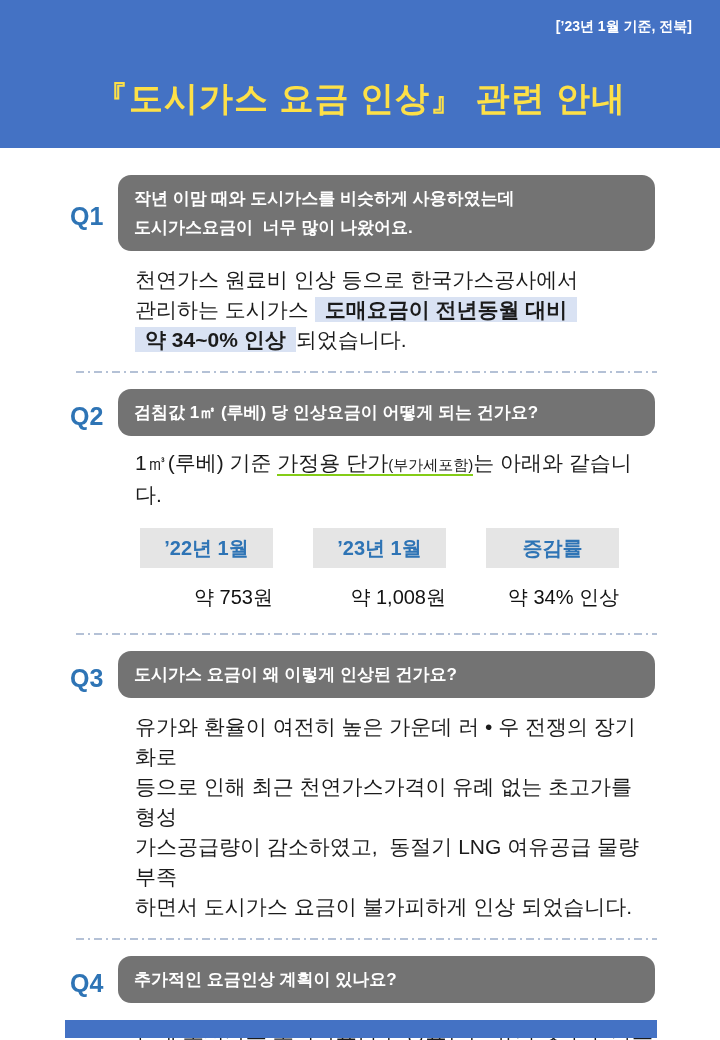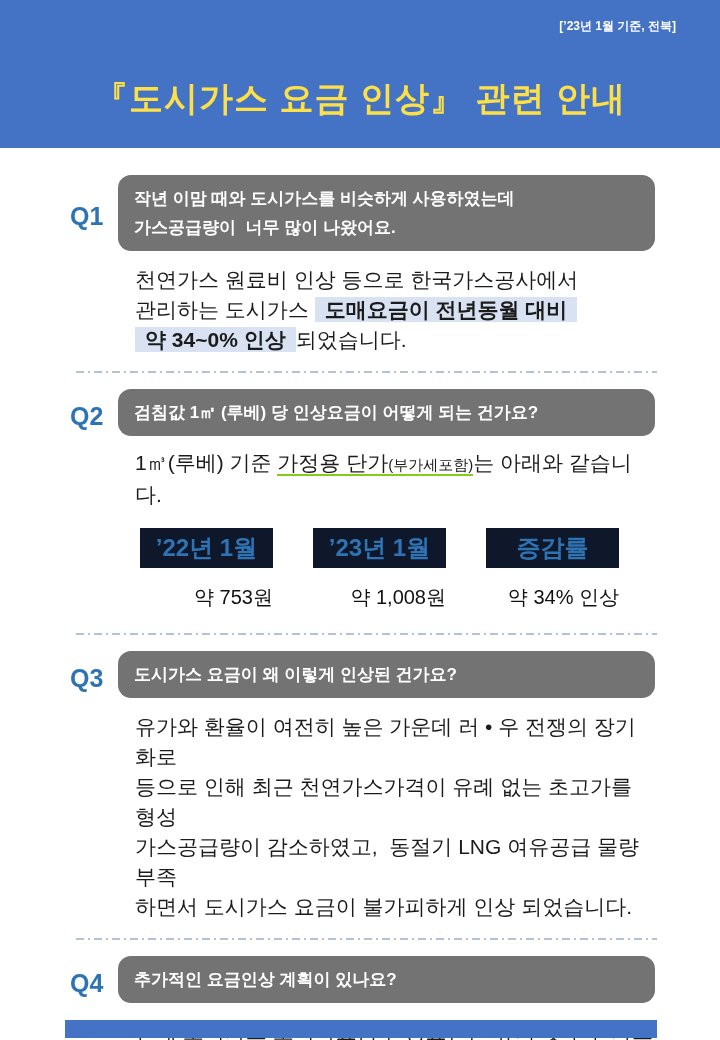--- a/index.html
+++ b/index.html
@@ -10,22 +10,22 @@
     color:#1b1b1b;
   }
   .page{width:720px;height:1040px;position:relative;}
 
   
   .banner{
     position:relative;width:720px;height:148px;background:#4472C4;
     box-sizing:border-box;
   }
   .banner-tag{
-    position:absolute;top:18px;right:44px;
-    color:#ffffff;font-weight:bold;font-size:12px;letter-spacing:0px;padding-left:24px;
+    position:absolute;top:18px;right:28px;
+    color:#ffffff;font-weight:bold;font-size:14px;letter-spacing:0px;padding-left:24px;
   }
   .banner-title{
     position:absolute;left:0;right:0;top:76px;margin:0;
     text-align:center;color:#fde047;font-weight:bold;font-size:34px;
     letter-spacing:1px;
   }
 
   
   .q-row{display:flex;align-items:center;margin-left:70px;margin-right:65px;margin-top:12px;}
   .q-label{
@@ -55,22 +55,22 @@
       #b4c1d6 12px,#b4c1d6 14px,transparent 14px,transparent 18px);
   }
 
   
   .rate-table{
     display:flex;justify-content:flex-start;gap:40px;
     margin:18px 0 4px 140px;
   }
   .rate-col{width:133px;text-align:center;}
   .rate-header{
-    height:40px;line-height:40px;background:#0f172a;
-    color:#2E74B5;font-weight:bold;font-size:24px;
+    height:40px;line-height:40px;background:#e5e5e5;
+    color:#2E74B5;font-weight:bold;font-size:20px;
   }
   .rate-value{margin-top:16px;font-size:20px;color:#111111;text-align:right;}
 
   
   .footer-bar{
     position:absolute;left:65px;top:1020px;width:592px;height:18px;
     background:#4472C4;
   }
 </style>
 </head>
@@ -81,21 +81,21 @@
   <div class="banner">
     <div class="banner-tag">[’23년 1월 기준, 전북]</div>
     <h1 class="banner-title">『도시가스 요금 인상』 관련 안내</h1>
   </div>
 
   <div style="margin-top:27px;">
     <div class="q-row">
       <span class="q-label">Q1</span>
       <div class="q-bubble">
         <div class="line">작년 이맘 때와 도시가스를 비슷하게 사용하였는데</div>
-        <div class="line">가스공급량이  너무 많이 나왔어요.</div>
+        <div class="line">도시가스요금이  너무 많이 나왔어요.</div>
       </div>
     </div>
     <div class="answer">
       <div class="ans-line">천연가스 원료비 인상 등으로 한국가스공사에서</div>
       <div class="ans-line"><span>관리하는 도시가스 </span><span class="hl">도매요금이 전년동월 대비</span></div>
       <div class="ans-line"><span class="hl">약 34~0% 인상</span><span>되었습니다.</span></div>
     </div>
   </div>
 
   <hr class="divider">

